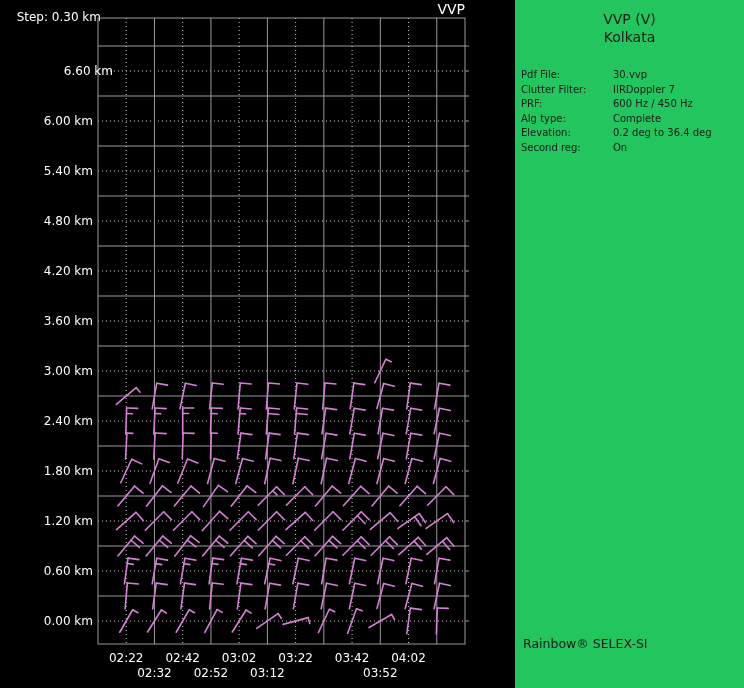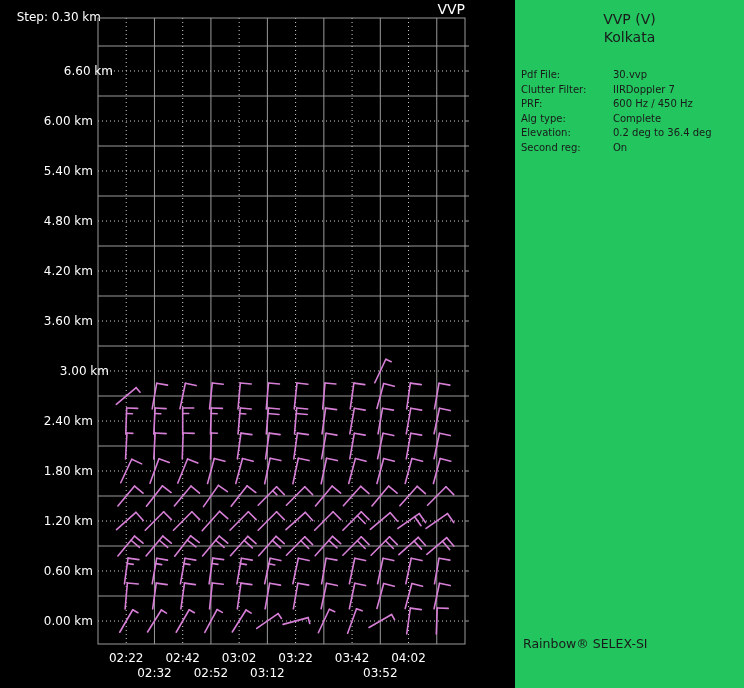--- a/index.html
+++ b/index.html
@@ -603,21 +603,21 @@
       </g>
     </svg>
 
   <div id="y-labels">
       <div class="axis-label y-label" style="top: 63px; padding-left: 20px;">6.60 km</div>
       <div class="axis-label y-label" style="top: 113px;">6.00 km</div>
       <div class="axis-label y-label" style="top: 163px;">5.40 km</div>
       <div class="axis-label y-label" style="top: 213px;">4.80 km</div>
       <div class="axis-label y-label" style="top: 263px;">4.20 km</div>
       <div class="axis-label y-label" style="top: 313px;">3.60 km</div>
-      <div class="axis-label y-label" style="top: 363px; margin-left: 16px;">3.00 km</div>
+      <div class="axis-label y-label" style="top: 363px;">3.00 km</div>
       <div class="axis-label y-label" style="top: 413px;">2.40 km</div>
       <div class="axis-label y-label" style="top: 463px;">1.80 km</div>
       <div class="axis-label y-label" style="top: 513px;">1.20 km</div>
       <div class="axis-label y-label" style="top: 563px;">0.60 km</div>
       <div class="axis-label y-label" style="top: 613px;">0.00 km</div>
     </div>
   <div id="x-labels">
       <div class="axis-label x-label" style="left: 96.2308px; top: 650px;">02:22</div>
       <div class="axis-label x-label" style="left: 124.462px; top: 665px;">02:32</div>
       <div class="axis-label x-label" style="left: 152.692px; top: 650px;">02:42</div>

